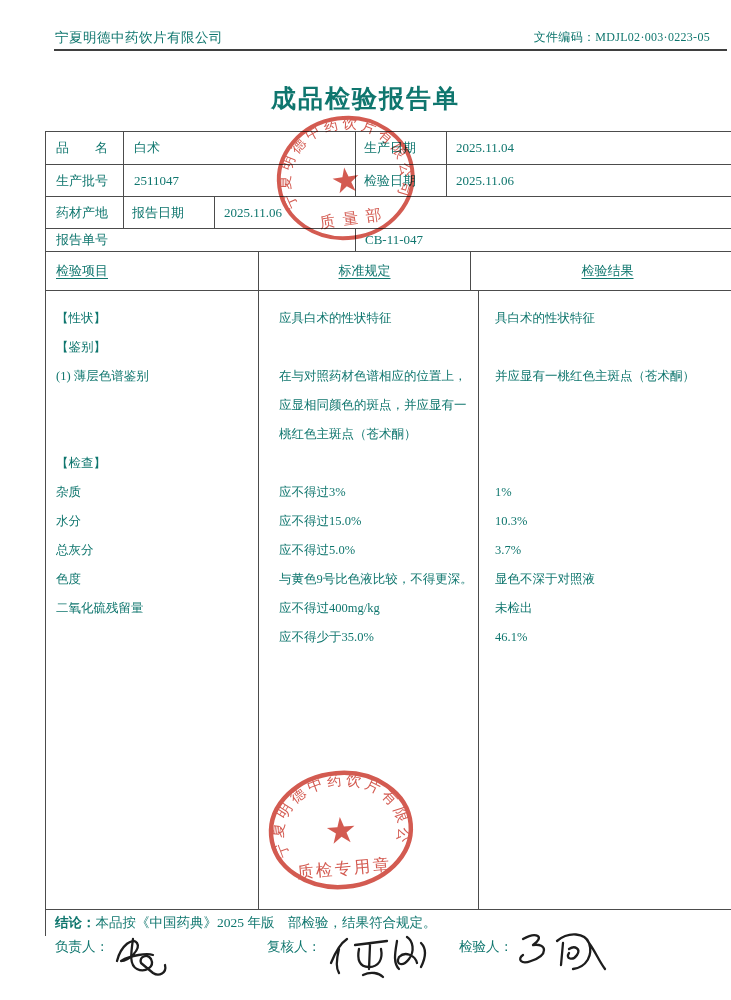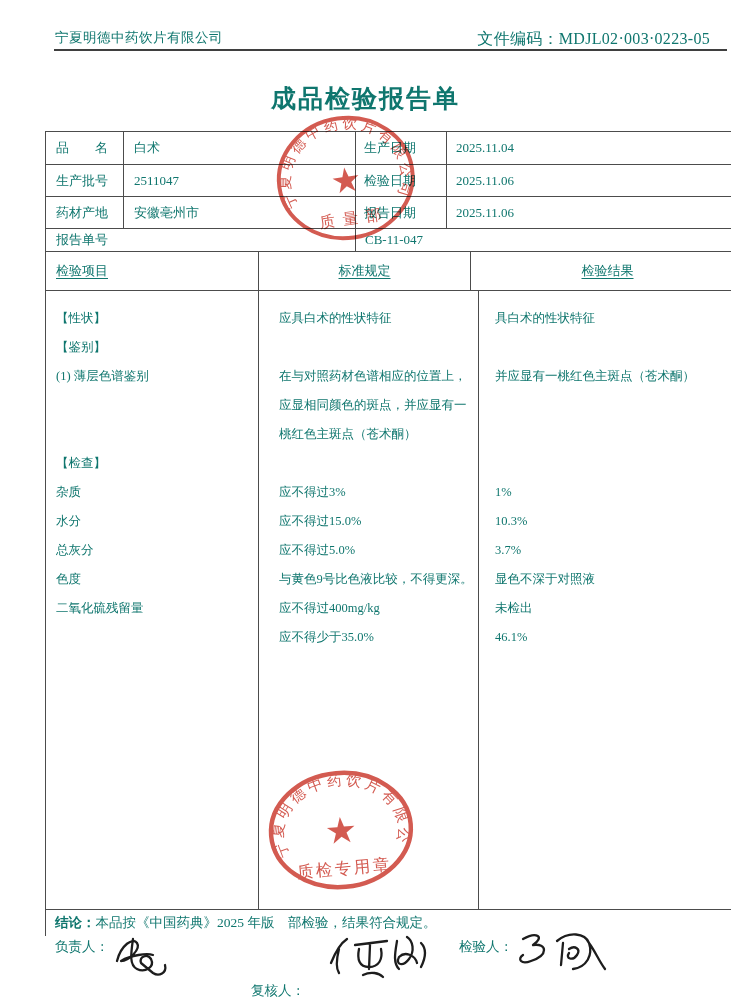--- a/index.html
+++ b/index.html
@@ -1,21 +1,21 @@
 <!DOCTYPE html>
 <html><head>
 <meta charset="utf-8">
 <style>
   html,body{margin:0;padding:0;background:#e8e8e8;}
   .page{position:relative;width:731px;height:1000px;background:#ffffff;overflow:hidden;
         font-family:"Liberation Serif","DejaVu Serif",serif;color:#0f766e;}
 
   
   .hdr-company{position:absolute;left:55px;top:29px;font-size:13.5px;letter-spacing:.5px;}
-  .hdr-code{position:absolute;right:21px;top:29px;font-size:16px;letter-spacing:.3px;}
+  .hdr-code{position:absolute;right:21px;top:29px;font-size:12px;letter-spacing:.3px;}
   .hdr-rule{position:absolute;left:54px;top:49px;width:673px;border-top:2.2px solid #3f3f3f;}
 
   .title{position:absolute;left:0;top:82px;width:731px;text-align:center;
          font-size:25px;font-weight:bold;letter-spacing:2px;}
 
   
   .report-table{position:absolute;left:45px;top:131px;width:700px;box-sizing:border-box;
                 border:1.5px solid #4c4c4c;border-bottom:none;font-size:13px;background:transparent;}
   .trow{display:flex;border-bottom:1.4px solid #4c4c4c;box-sizing:border-box;}
   .cell{box-sizing:border-box;white-space:nowrap;overflow:visible;}
@@ -40,21 +40,21 @@
   .bcol2 .ln{padding-left:12px;}
   .bcol3 .ln{padding-left:8px;}
   .ln{height:29px;line-height:29px;white-space:nowrap;}
 
   .concl-row{height:26px;line-height:25px;display:flex;padding-left:9px;font-size:13.5px;}
   .concl-label{font-weight:bold;}
 
   
   .sig-area{position:absolute;left:45px;top:933px;width:686px;height:65px;font-size:13.5px;}
   .sig-label{position:absolute;top:5px;}
-  .lbl-resp{left:10px;} .lbl-rev{left:206px;margin-top:44px;} .lbl-insp{left:414px;}
+  .lbl-resp{left:10px;} .lbl-rev{left:222px;} .lbl-insp{left:414px;}
   .sig-svg{position:absolute;}
   .sig1{left:58px;top:-2px;} .sig2{left:276px;top:-4px;} .sig3{left:466px;top:-6px;}
   .sig-svg path{fill:none;stroke:#1d1d1d;stroke-width:2.3;stroke-linecap:round;stroke-linejoin:round;}
 
   
   .stamp{position:absolute;mix-blend-mode:multiply;opacity:.87;}
   .stamp-top{left:272px;top:111px;transform:rotate(-8deg);}
   .stamp-bottom{left:265px;top:767px;transform:rotate(-5deg);}
   .stamp text{font-family:"Liberation Serif","DejaVu Serif",serif;}
 </style>
@@ -80,21 +80,20 @@
 
     <div class="trow h32">
       <div class="cell lab br">生产批号</div>
       <div class="cell val br">2511047</div>
       <div class="cell dlab br">检验日期</div>
       <div class="cell dval">2025.11.06</div>
     </div>
 
     <div class="trow h32">
       <div class="cell lab br">药材产地</div>
-      <div class="cell val br">安徽亳州市</div>
       <div class="cell dlab br">报告日期</div>
       <div class="cell dval">2025.11.06</div>
     </div>
 
     <div class="trow h23">
       <div class="cell lab-wide br">报告单号</div>
       <div class="cell dval">CB-11-047</div>
     </div>
 
     <div class="trow hrow">

